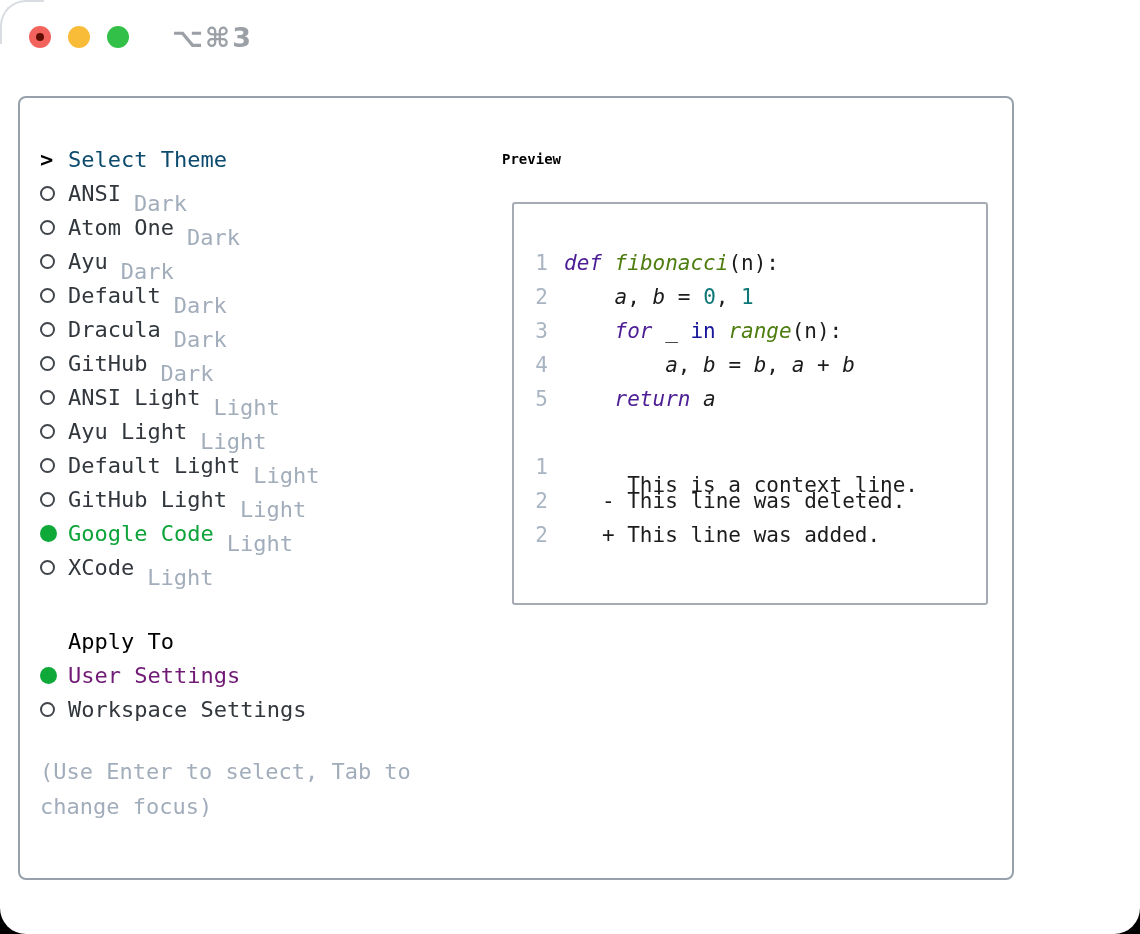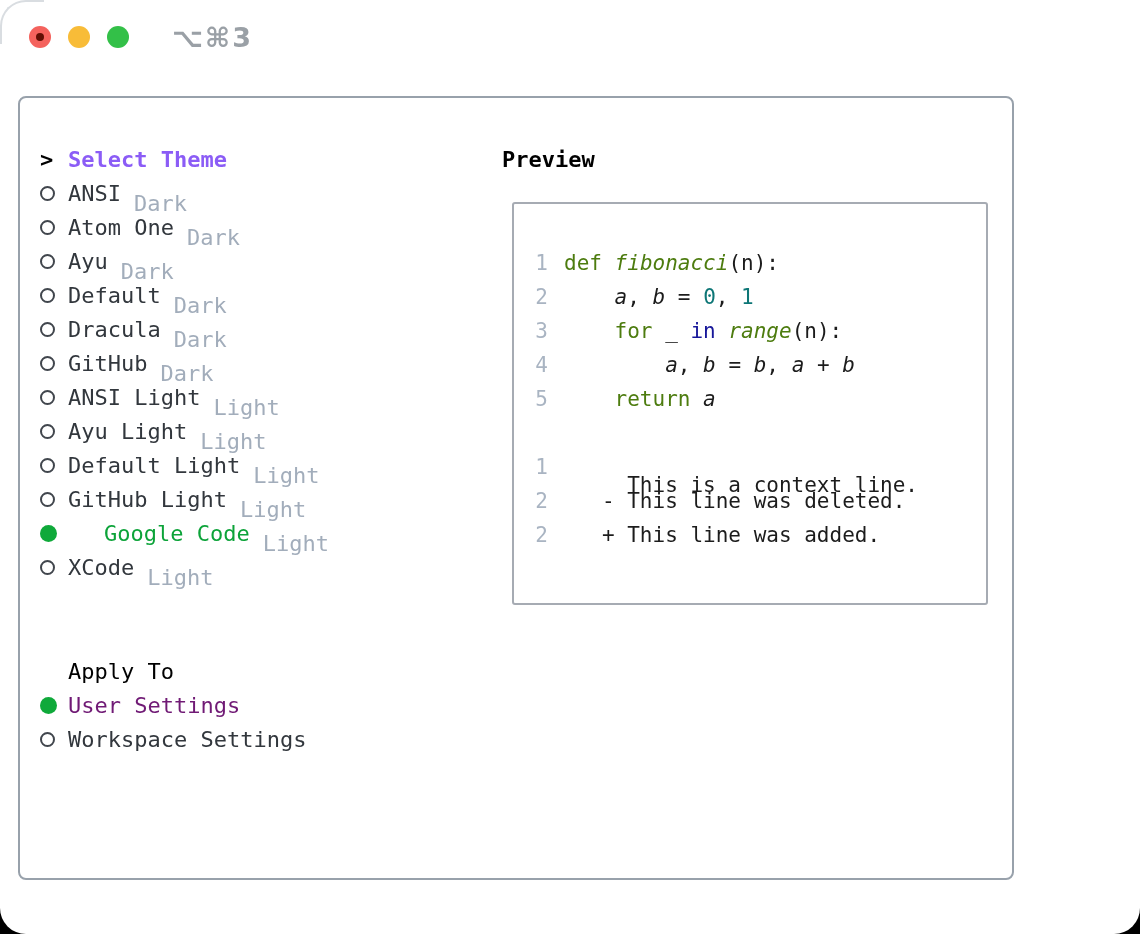--- a/index.html
+++ b/index.html
@@ -33,44 +33,44 @@
   .panel { position:absolute; left:18px; top:96px; width:996px; height:784px;
            border:2px solid #98a1ab; border-radius:8px; background:#fff; }
 
   
   .list { position:absolute; left:20px; top:44px; }
   .row { display:flex; align-items:center; height:34px; font-size:22px; color:#32373d; }
   .mcol { width:28px; display:flex; align-items:center; }
   .radio { width:15px; height:15px; border-radius:50%; border:2px solid #41464d; }
   .radio.sel { width:17px; height:17px; border:none; background:#0fa93a; }
   .hdr-marker { font-weight:bold; color:#000; }
-  .hdr-label { font-weight:bold; color:#8b5cf6; }
+  .hdr-label { font-weight:normal; color:#0c4a6e; }
   .item-label { }
-  .item-label.sel { color:#0ca339;margin-left:36px; }
+  .item-label.sel { color:#0ca339; }
   .tag { color:#a2adbb; margin-left:13px;margin-top:20px; }
 
-  .apply { position:absolute; left:20px; top:556px; }
+  .apply { position:absolute; left:20px; top:526px; }
   .apply .hdr { color:#000; }
   .opt-label.sel { color:#701a75; }
 
   .hint { position:absolute; left:20px; top:656px; width:400px; font-size:22px;
           line-height:35px; color:#a2adbb; }
 
   
   .preview-title { position:absolute; left:482px; top:44px; height:34px; display:flex;
-                   align-items:center; font-size:22px; font-weight:bold; color:#000; }
+                   align-items:center; font-size:14px; font-weight:bold; color:#000; }
   .preview-box { position:absolute; left:492px; top:104px; width:476px; height:403px;
                  border:2px solid #a6abb3; border-radius:3px; background:#fff;
                  padding:42px 10px 0 20px; }
   .codeline { display:flex; height:34px; align-items:center; font-size:21px; }
   .lnum { width:14px; text-align:right; color:#a9b4c2; flex:none; }
   .codeline pre { margin-left:16px; font-family:"DejaVu Sans Mono", monospace;
                   font-size:21px; color:#1c1c1c; }
   .blankline { height:34px; }
-  .c-kw   { color:#4d7c0f; }
+  .c-kw   { color:#4c1d95;font-style:italic; }
   .c-kw2  { color:#17179a; }
   .c-fn   { color:#4d7c0f; font-style:italic; }
   .c-lit  { color:#0d7676; }
   .c-var  { color:#1c1c1c; font-style:italic; }
   .c-plain{ color:#1c1c1c; }
   .d-context { color:#8d9399;margin-top:36px; }
   .d-deleted { color:#c23519; }
   .d-added   { color:#17b629; }
 </style>
 </head>
@@ -198,20 +198,21 @@
           <span class="opt-label sel">User Settings</span>
         </div>
         <div class="row">
           <span class="mcol">
             <span class="radio"></span>
           </span>
           <span class="opt-label">Workspace Settings</span>
         </div>
       </div>
 
+    <div class="hint">(Use Enter to select, Tab to change focus)</div>
 
     <div class="preview-title">Preview</div>
 
     <div class="preview-box">
       <div>
           <div class="codeline">
             <span class="lnum">1</span>
             <pre><span class="c-kw">def</span><span class="c-plain"> </span><span class="c-fn">fibonacci</span><span class="c-plain">(n):</span></pre>
           </div>
           <div class="codeline">

